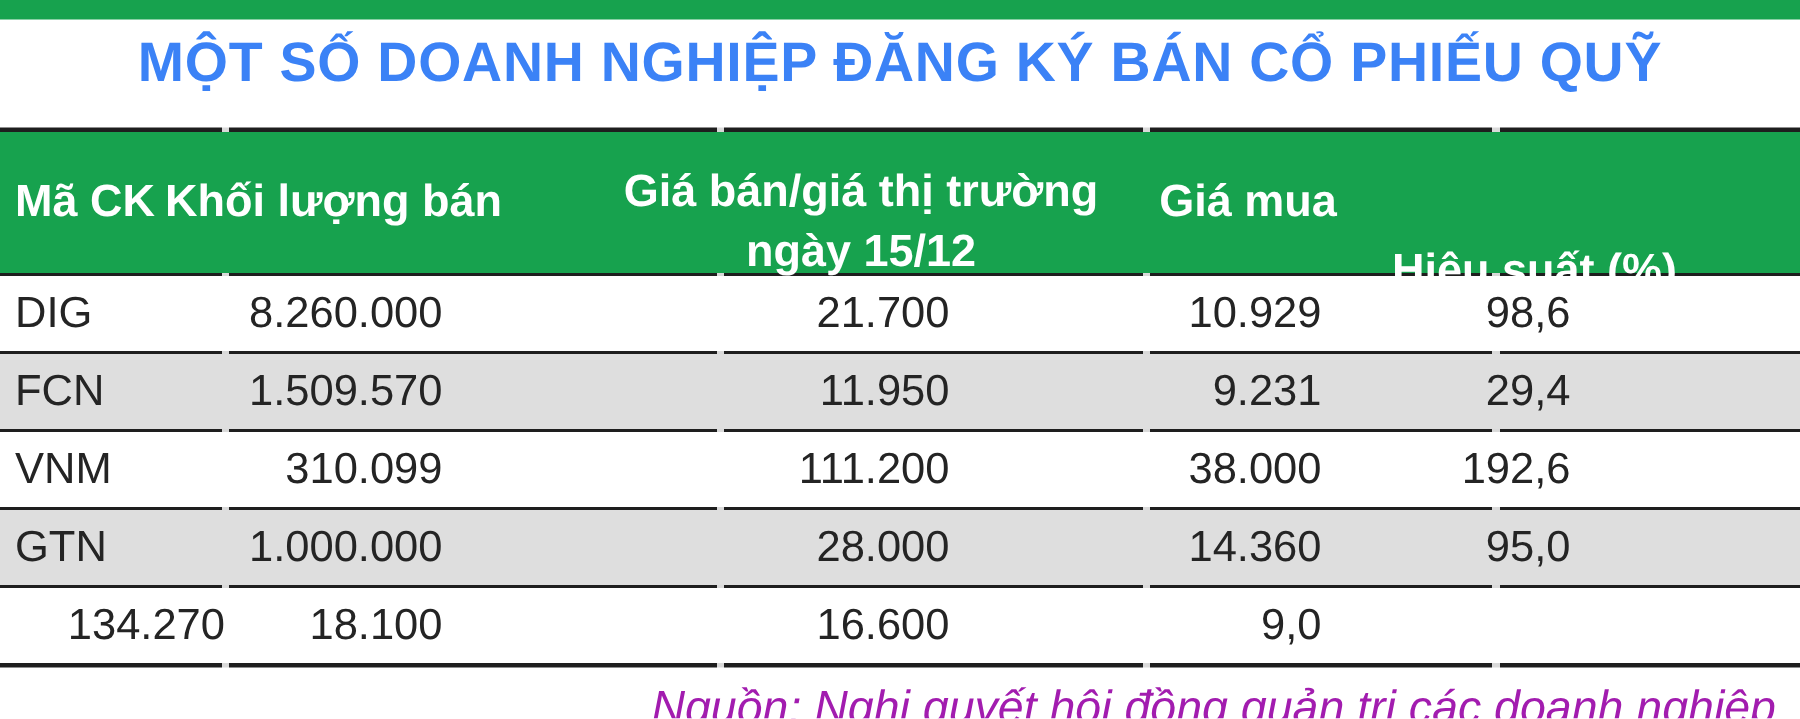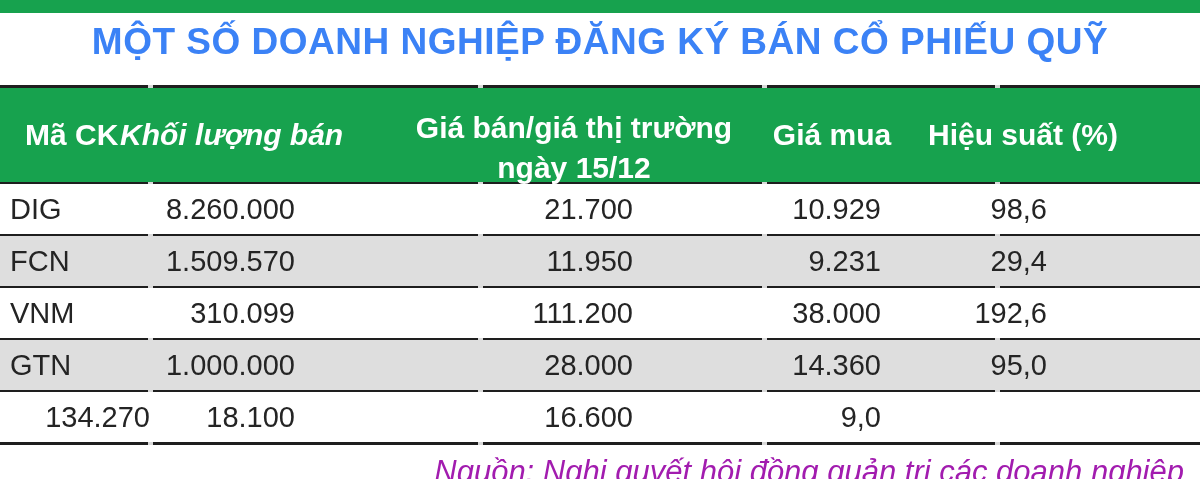--- a/index.html
+++ b/index.html
@@ -36,33 +36,33 @@
   .thead {
     position: relative;
     height: 94px;
     background: #17a24e;
     color: #ffffff;
     font-weight: bold;
     font-size: 30px;
     white-space: nowrap;
   }
   .h { position: absolute; top: 50%; transform: translateY(-50%); }
-  .h1 { left: 10px; margin-left: 15px; }
-  .h2 { left: 120px; font-style: italic; }
+  .h1 { left: 10px; }
+  .h2 { left: 110px; }
   .h3 {
     left: 574px;
     transform: translate(-50%, -50%);
     text-align: center;
     line-height: 40px;
     display: flex;
     flex-direction: column;
     margin-top: 13px;
   }
   .h4 { left: 832px; transform: translate(-50%, -50%); }
-  .h5 { left: 1023px; transform: translate(-50%, -50%); }
+  .h5 { left: 1023px; transform: translate(-50%, -50%); margin-top: 46px; }
   .row {
     display: grid;
     grid-template-columns: 150px 145px 338px 248px 166px 153px;
     height: 50px;
     line-height: 50px;
     font-size: 29px;
     background: #ffffff;
   }
   .row.alt { background: #dedede; }
   .c { text-align: right; overflow: visible; white-space: nowrap; }

